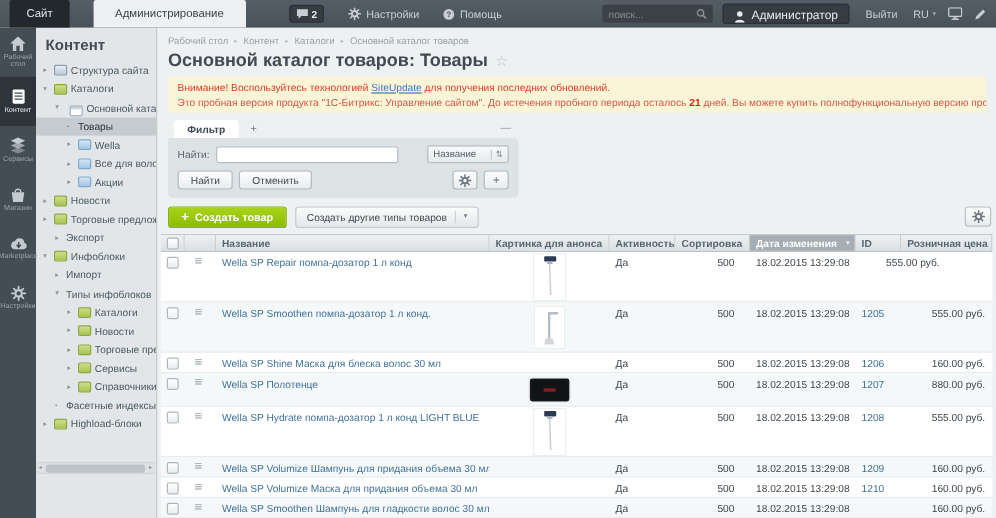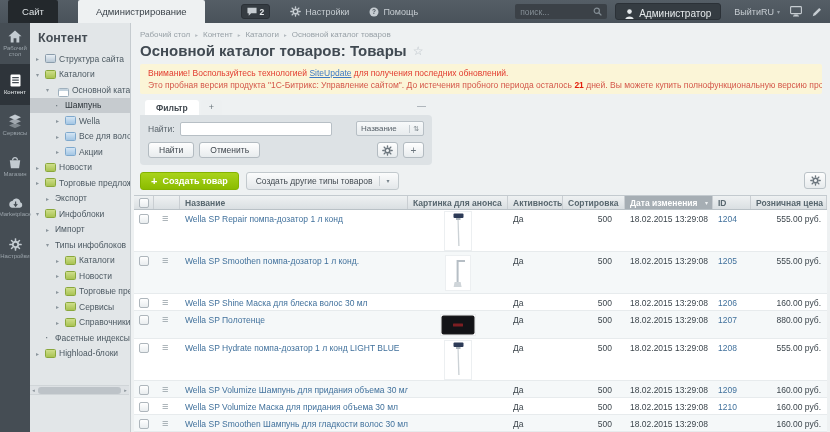--- a/index.html
+++ b/index.html
@@ -13,21 +13,21 @@
 .tab-admin{background:#eef1f2;color:#3b434a;margin-left:20px;padding:0 18px;}
 .notif{margin-left:36px;height:15px;background:#353c42;border:1px solid #2b3137;border-radius:3px;display:flex;align-items:center;gap:3px;padding:0 5px;color:#e8ecee;font-size:8.5px;font-weight:bold;}
 .notif .ic{color:#c7cdd2;}
 .tmenu{display:flex;align-items:center;gap:4px;margin-left:20px;font-size:9px;color:#c7cdd2;}
 .tb-spacer{flex:1;}
 .search{width:92px;height:15px;background:#3b4147;border-radius:2px;display:flex;align-items:center;padding:0 5px;color:#848e95;}
 .search-input{flex:1;min-width:0;background:transparent;border:none;outline:none;color:#b3bac0;font-size:8.5px;font-family:inherit;}
 .search-input::placeholder{color:#848e95;}
 .userbtn{margin-left:8px;height:17px;background:#353c42;border:1px solid #2b3137;border-radius:3px;display:flex;align-items:flex-end;gap:5px;padding:0 9px;color:#e6eaec;font-size:10px;}
 .tlink{margin-left:13px;color:#c7cdd2;font-size:9px;text-decoration:none;}
-.tlang{display:flex;align-items:center;gap:3px;color:#c7cdd2;font-size:9px;}
+.tlang{margin-left:13px;display:flex;align-items:center;gap:3px;color:#c7cdd2;font-size:9px;}
 .tlang .caret{font-size:6px;color:#99a2a9;}
 .tico{margin-left:10px;color:#c7cdd2;display:inline-flex;align-items:center;}
 .ic{display:inline-flex;align-items:center;}
 
 .rail{position:absolute;top:23px;left:0;width:30px;bottom:0;background:#454d54;z-index:4;}
 .rail-item{height:41px;display:flex;flex-direction:column;align-items:center;justify-content:center;gap:2px;}
 .rail-item .ic{color:#c3cbd1;}
 .r-lbl{font-size:6px;line-height:6.5px;text-align:center;color:#9aa3aa;}
 .rail-item.active{background:#2e343a;}
 .rail-item.active .ic{color:#fff;}
@@ -263,21 +263,21 @@
           <span class="t-icon folder-green"></span>
           <span class="t-label">Каталоги</span>
         </div>
         <div class="t-item" style="padding-left: 16px;">
           <span class="t-arrow">▾</span>
           <span class="t-icon grid"></span>
           <span class="t-label">Основной каталог товаров</span>
         </div>
         <div class="t-item sel" style="padding-left: 26px;">
           <span class="t-arrow dot">▪</span>
-          <span class="t-label">Шампунь</span>
+          <span class="t-label">Товары</span>
         </div>
         <div class="t-item" style="padding-left: 26px;">
           <span class="t-arrow">▸</span>
           <span class="t-icon folder-blue"></span>
           <span class="t-label">Wella</span>
         </div>
         <div class="t-item" style="padding-left: 26px;">
           <span class="t-arrow">▸</span>
           <span class="t-icon folder-blue"></span>
           <span class="t-label">Все для волос</span>
@@ -472,21 +472,20 @@
                   <rect width="26" height="38" fill="#fff"></rect>
                   <path d="M12.4 6 L13.6 6 L14.6 34 L13.2 34 Z" fill="#ccd2d6"></path>
                   <rect x="8.5" y="1.5" width="10" height="4.5" rx="1" fill="#2c3a56"></rect>
                   <rect x="11" y="6" width="4.5" height="2" fill="#aab3ba"></rect>
                 </svg>
               </span>
             </div>
             <div class="td td-active" style="width: 55px;"><span>Да</span></div>
             <div class="td td-sort" style="width: 62px;"><span>500</span></div>
             <div class="td td-modified" style="width: 88px;"><span>18.02.2015 13:29:08</span></div>
-            <div class="td td-id" style="width: 38px;"><a class="lnk">1204</a></div>
             <div class="td td-price" style="width: 76px;"><span>555.00 руб.</span></div>
           </div>
           <div class="tr alt" style="height: 42px;">
             <div class="td td-cb" style="width: 20px;">
               <span class="checkbox"></span>
             </div>
             <div class="td td-menu" style="width: 26px;"><span class="burger">≡</span></div>
             <div class="td td-name" style="width: 228px;"><a class="lnk">Wella SP Smoothen помпа-дозатор 1 л конд.</a></div>
             <div class="td td-picture" style="width: 100px;">
               <span class="pic">

